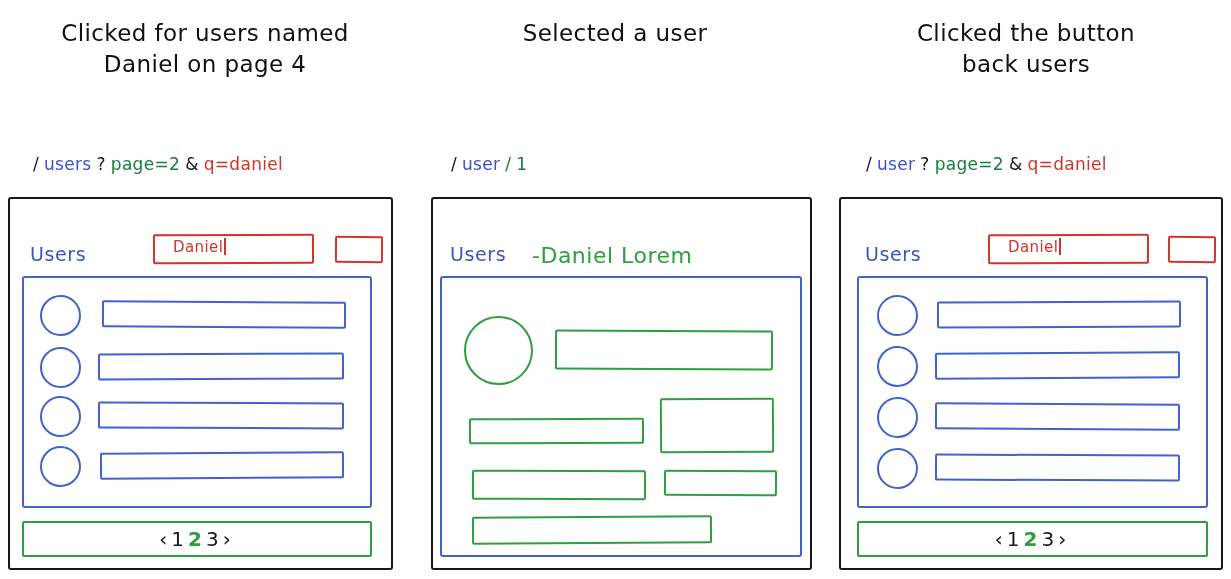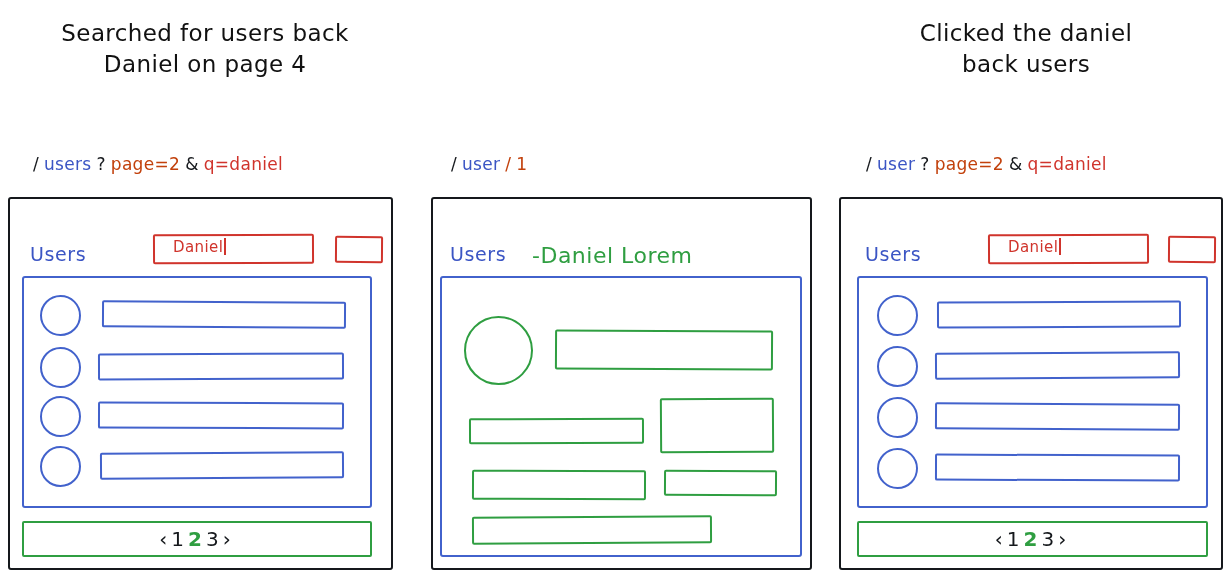--- a/index.html
+++ b/index.html
@@ -50,21 +50,21 @@
     font-size: 17px;
     letter-spacing: 0.3px;
     white-space: nowrap;
     font-family: "DejaVu Sans", sans-serif;
   }
   #urlbar-1 { left: 33px; }
   #urlbar-2 { left: 451px; }
   #urlbar-3 { left: 866px; }
   .u-black { color: #15181c; }
   .u-blue  { color: #3b55c4; }
-  .u-green { color: #c2410c; }
+  .u-green { color: #15803d; }
   .u-red   { color: #d0342c; }
   .urlbar .sp { display: inline-block; width: 5px; }
 
   
   .frame {
     position: absolute;
     box-sizing: border-box;
     border: 2.5px solid #15181c;
     border-radius: 3px;
   }
@@ -205,21 +205,21 @@
   .j4 { transform: rotate(0.18deg); }
 </style>
 </head>
 <body>
 
 <div class="board">
 
   <div class="panel" id="panel-1">
 
     <div class="caption">
-      <span>Searched for users back</span>
+      <span>Clicked for users named</span>
       <span>Daniel on page 4</span>
     </div>
   </div>
 
   <div class="urlbar" id="urlbar-1">
     <span class="u-black">/</span><span class="sp"></span><span class="u-blue">users</span><span class="sp"></span><span class="u-black">?</span><span class="sp"></span><span class="u-green">page=2</span><span class="sp"></span><span class="u-black">&amp;</span><span class="sp"></span><span class="u-red">q=daniel</span>
   </div>
 
   <div class="frame" id="frame-1"></div>
 
@@ -240,20 +240,25 @@
     <div class="row-bar j4" style="left:74px; top:124px; width:246px;"></div>
 
     <div class="avatar j4" style="left:16px; top:168px;"></div>
     <div class="row-bar j3" style="left:76px; top:174px; width:244px;"></div>
   </div>
 
   <div class="pager" id="pager-1">
     <div class="pager-inner"><span>‹</span><span>1</span><span class="pg-current">2</span><span>3</span><span>›</span></div>
   </div>
 
+  <div class="panel" id="panel-2">
+    <div class="caption">
+      <span>Selected a user</span>
+    </div>
+  </div>
 
   <div class="urlbar" id="urlbar-2">
     <span class="u-black">/</span><span class="sp"></span><span class="u-blue">user</span><span class="sp"></span><span class="u-green">/</span><span class="sp"></span><span class="u-green">1</span>
   </div>
 
   <div class="frame" id="frame-2"></div>
 
   <div class="title-users" id="users-2">Users</div>
   <div class="detail-name">-Daniel Lorem</div>
 
@@ -263,21 +268,21 @@
 
     <div class="d-box j3" style="left:218px; top:120px; width:114px; height:55px;"></div>
     <div class="d-box j1" style="left:27px; top:140px; width:175px; height:26px;"></div>
     <div class="d-box j4" style="left:30px; top:192px; width:174px; height:30px;"></div>
     <div class="d-box j2" style="left:222px; top:192px; width:113px; height:26px;"></div>
     <div class="d-box j3" style="left:30px; top:238px; width:240px; height:28px;"></div>
   </div>
 
   <div class="panel" id="panel-3">
     <div class="caption">
-      <span>Clicked the daniel</span>
+      <span>Clicked the button</span>
       <span>back users</span>
     </div>
   </div>
 
   <div class="urlbar" id="urlbar-3">
     <span class="u-black">/</span><span class="sp"></span><span class="u-blue">user</span><span class="sp"></span><span class="u-black">?</span><span class="sp"></span><span class="u-green">page=2</span><span class="sp"></span><span class="u-black">&amp;</span><span class="sp"></span><span class="u-red">q=daniel</span>
   </div>
 
   <div class="frame" id="frame-3"></div>
 

